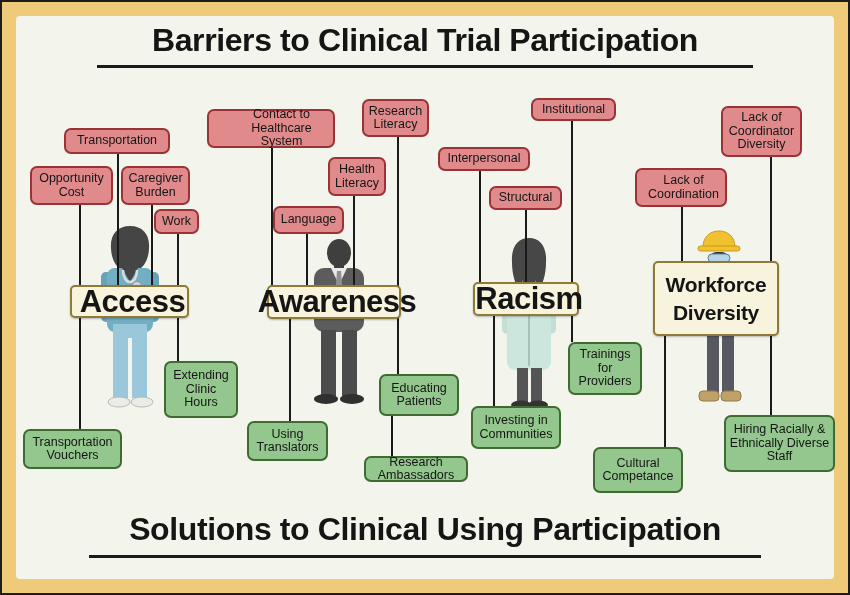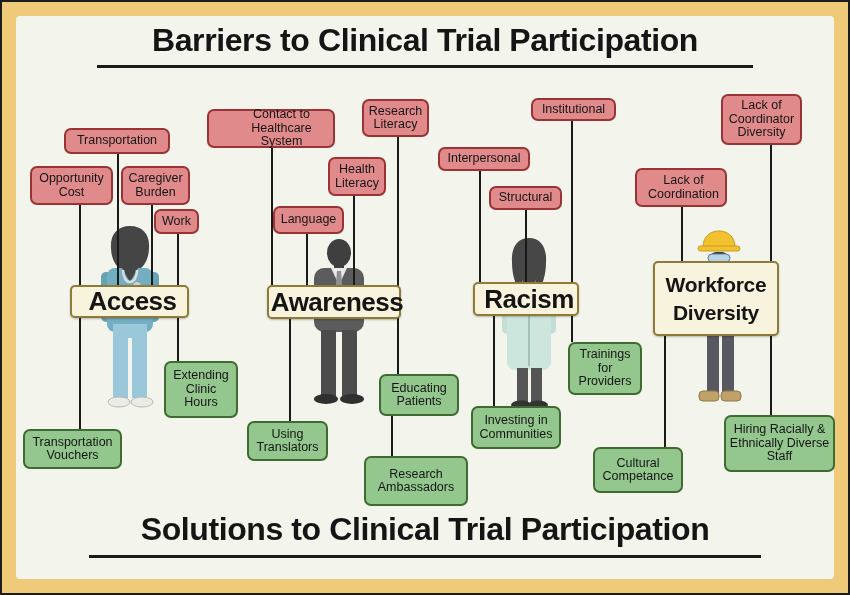--- a/index.html
+++ b/index.html
@@ -18,33 +18,33 @@
     font-size:12.5px;line-height:1.07;padding:2px 3px;border-radius:7px;
   }
   .rbox{background:#e18a8c;border:2px solid #993335;}
   .gbox{background:#93c78d;border:2px solid #3f6b33;}
   .sign{
     position:absolute;box-sizing:border-box;z-index:4;
     display:flex;align-items:center;justify-content:center;text-align:center;
     background:#f8f3dc;border:2px solid #8f7b39;border-radius:5px;
     font-weight:bold;letter-spacing:-0.5px;box-shadow:0 1px 2px rgba(0,0,0,0.25);
   }
-  .sign-lg{font-size:26px;padding-left:6px;}
+  .sign-lg{font-size:31px;padding-left:6px;}
   .sign-sm{font-size:21px;line-height:1.3;letter-spacing:-0.3px;}
   .figure{position:absolute;z-index:1;}
 </style>
 </head>
 <body>
 
 <div class="stage">
   <div class="canvas"></div>
 
   <div class="title" style="top:20px;">Barriers to Clinical Trial Participation</div>
   <div class="rule" style="top:63px;width:656px;"></div>
-  <div class="title" style="top:509px;">Solutions to Clinical Trial Participation</div>
+  <div class="title" style="top:509px;">Solutions to Clinical Using Participation</div>
   <div class="rule" style="top:553px;width:672px;"></div>
 
   <svg class="figure" style="left:88px;top:222px;" width="80" height="186" viewBox="0 0 80 186">
     <path d="M40,2 C27,2 20,11 21,24 C21,33 25,41 29,44 L51,44 C55,41 59,33 59,24 C60,11 53,2 40,2 Z" fill="#454545"></path>
     <rect x="34" y="38" width="12" height="10" fill="#454545"></rect>
     <rect x="11" y="48" width="11" height="50" rx="5" fill="#68a2b6"></rect>
     <rect x="58" y="48" width="11" height="50" rx="5" fill="#68a2b6"></rect>
     <rect x="17" y="44" width="46" height="64" rx="8" fill="#73aec2"></rect>
     <path d="M32,44 L40,58 L48,44 Z" fill="#454545"></path>
     <path d="M33,46 C33,62 47,62 47,46" stroke="#d8dde0" stroke-width="2.5" fill="none"></path>
@@ -122,28 +122,28 @@
   <div class="bx rbox" style="left:205px;top:107px;width:128px;height:39px;padding-left:24px;">Contact to Healthcare System</div>
   <div class="bx rbox" style="left:360px;top:97px;width:67px;height:38px;">Research Literacy</div>
   <div class="bx rbox" style="left:326px;top:155px;width:58px;height:39px;">Health Literacy</div>
   <div class="bx rbox" style="left:271px;top:204px;width:71px;height:28px;">Language</div>
 
   <div class="bx rbox" style="left:529px;top:96px;width:85px;height:23px;">Institutional</div>
   <div class="bx rbox" style="left:436px;top:145px;width:92px;height:24px;">Interpersonal</div>
   <div class="bx rbox" style="left:487px;top:184px;width:73px;height:24px;">Structural</div>
 
   <div class="bx rbox" style="left:633px;top:166px;width:92px;height:39px;padding-left:8px;">Lack of Coordination</div>
-  <div class="bx rbox" style="left:719px;top:92px;width:81px;height:51px;">Lack of Coordinator Diversity</div>
+  <div class="bx rbox" style="left:719px;top:104px;width:81px;height:51px;">Lack of Coordinator Diversity</div>
 
   <div class="bx gbox" style="left:21px;top:427px;width:99px;height:40px;">Transportation Vouchers</div>
   <div class="bx gbox" style="left:162px;top:359px;width:74px;height:57px;">Extending Clinic Hours</div>
 
   <div class="bx gbox" style="left:245px;top:419px;width:81px;height:40px;">Using Translators</div>
   <div class="bx gbox" style="left:377px;top:372px;width:80px;height:42px;">Educating Patients</div>
-  <div class="bx gbox" style="left:362px;top:454px;width:104px;height:50px;">Research Ambassadors</div>
+  <div class="bx gbox" style="left:362px;top:454px;width:104px;height:26px;">Research Ambassadors</div>
 
   <div class="bx gbox" style="left:469px;top:404px;width:90px;height:43px;">Investing in Communities</div>
   <div class="bx gbox" style="left:566px;top:340px;width:74px;height:53px;">Trainings for Providers</div>
   <div class="bx gbox" style="left:722px;top:413px;width:111px;height:57px;">Hiring Racially &amp; Ethnically Diverse Staff</div>
 
   <div class="bx gbox" style="left:591px;top:445px;width:90px;height:46px;">Cultural Competance</div>
 
   <div class="sign sign-lg" style="left:68px;top:283px;width:119px;height:33px;">Access</div>
   <div class="sign sign-lg" style="left:265px;top:283px;width:134px;height:34px;">Awareness</div>
   <div class="sign sign-lg" style="left:471px;top:280px;width:106px;height:34px;">Racism</div>

